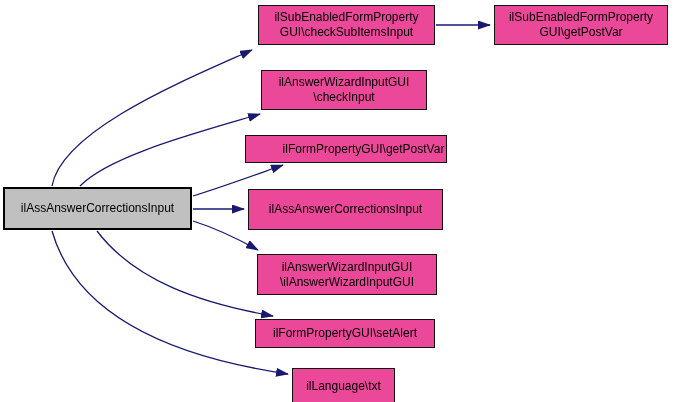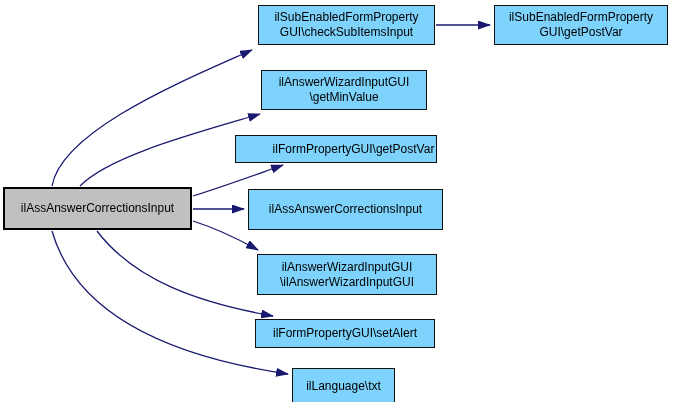--- a/index.html
+++ b/index.html
@@ -7,21 +7,21 @@
     position:relative;
     width:675px;height:402px;
     background:#ffffff;
     font-family:"Liberation Sans","DejaVu Sans",sans-serif;
     overflow:hidden;
   }
   #edge-layer{position:absolute;left:0;top:0;width:675px;height:402px;}
   .node{
     position:absolute;
     box-sizing:border-box;
-    background:#7dd3fc;
+    background:#ec4899;
     border:1.5px solid #111111;
     display:flex;
     flex-direction:column;
     align-items:center;
     justify-content:center;
     text-align:center;
     font-size:12px;
     line-height:15px;
     color:#000000;
     white-space:nowrap;
@@ -64,24 +64,24 @@
     <span>GUI\checkSubItemsInput</span>
   </div>
 
   <div class="node" style="left:494px;top:5px;width:174px;height:40px;">
     <span>ilSubEnabledFormProperty</span>
     <span>GUI\getPostVar</span>
   </div>
 
   <div class="node" style="left:261px;top:70px;width:166px;height:40px;">
     <span>ilAnswerWizardInputGUI</span>
-    <span>\getMinValue</span>
+    <span>\checkInput</span>
   </div>
 
-  <div class="node" style="left:235px;top:135px;width:202px;height:28px;padding-left:35px;">
+  <div class="node" style="left:245px;top:135px;width:202px;height:28px;padding-left:35px;">
     <span>ilFormPropertyGUI\getPostVar</span>
   </div>
 
   <div class="node" style="left:248px;top:189px;width:195px;height:41px;">
     <span>ilAssAnswerCorrectionsInput</span>
   </div>
 
   <div class="node" style="left:257px;top:254px;width:180px;height:41px;">
     <span>ilAnswerWizardInputGUI</span>
     <span>\ilAnswerWizardInputGUI</span>

